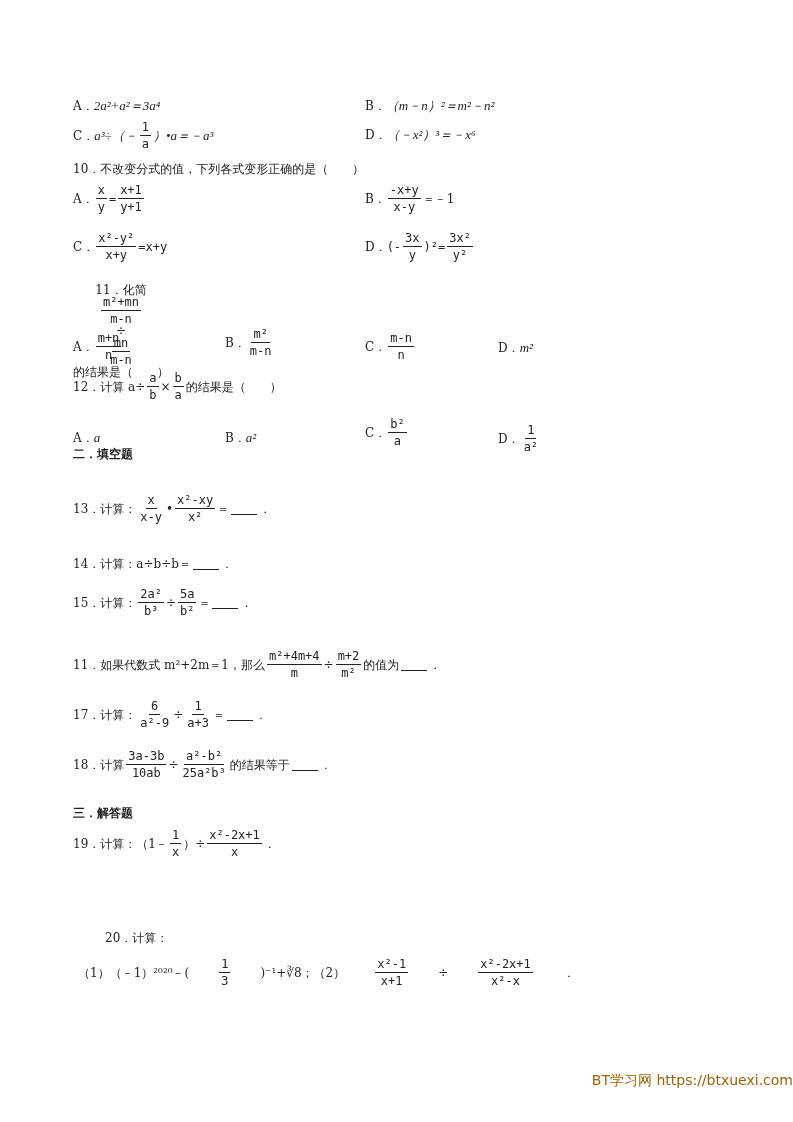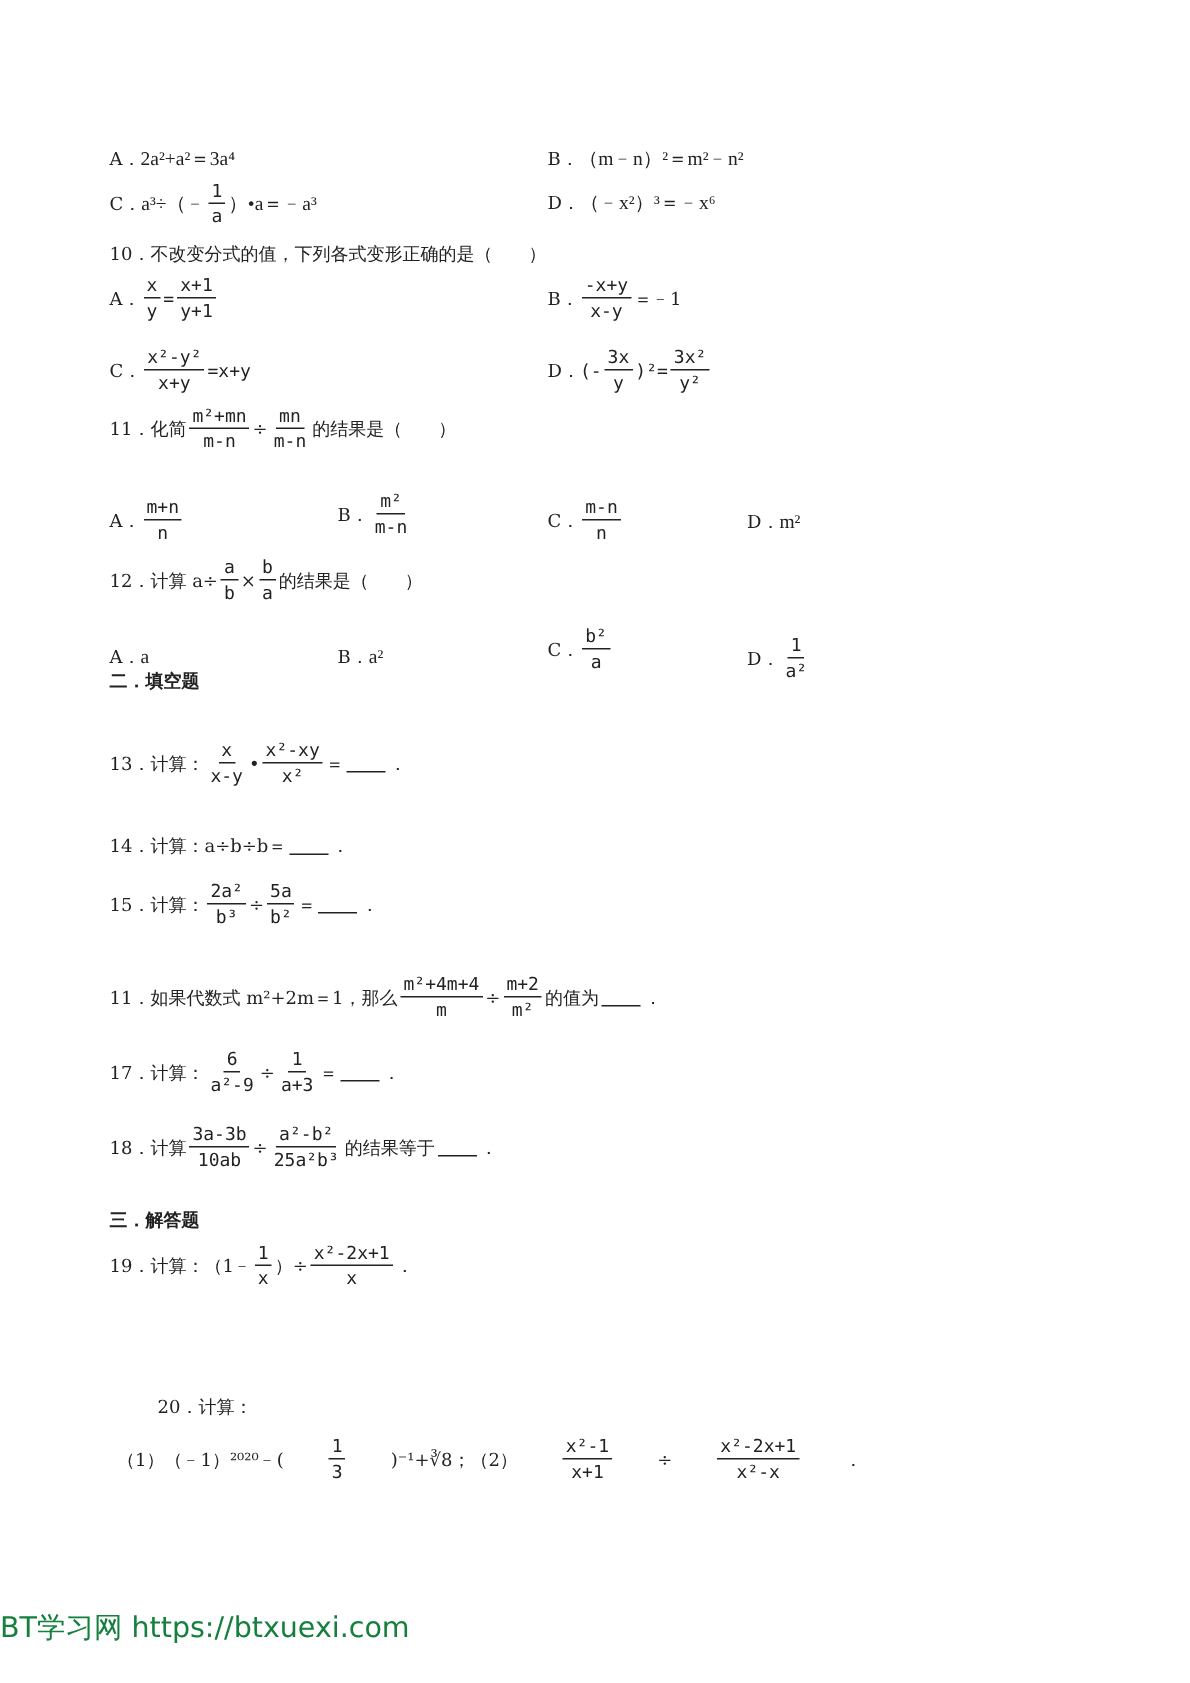--- a/index.html
+++ b/index.html
@@ -1,28 +1,28 @@
 <!DOCTYPE html>
 <html><head>
 <meta charset="utf-8">
 <style>
   html, body { margin: 0; padding: 0; background: #ffffff; }
   body { width: 793px; height: 1122px; position: relative; overflow: hidden;
          font-family: "DejaVu Serif", "Liberation Serif", serif; color: #222; font-size: 12px; }
   .ln { position: absolute; white-space: nowrap; display: flex; align-items: center; font-size: 12px; line-height: 1; }
-  .it { font-family: "Liberation Serif", serif; font-size: 13px; text-align: center; }
+  .it { font-style: italic; font-family: "Liberation Serif", serif; font-size: 13px; text-align: center; }
   .frac { display: inline-flex; flex-direction: column; align-items: center; vertical-align: middle; margin: 0 2px;
           font-family: "DejaVu Sans Mono", "Liberation Mono", monospace; font-size: 12px; }
   .frac .num { padding: 0 2px 2px 2px; border-bottom: 1px solid #222; text-align: center; }
   .frac .den { padding: 2px 2px 0 2px; text-align: center; }
   .mono { font-family: "DejaVu Sans Mono", "Liberation Mono", monospace; font-size: 12px; }
   .blank { display: inline-block; width: 26px; border-bottom: 1px solid #222; height: 12px; margin: 0 2px; }
   .sec { font-weight: bold; font-family: "DejaVu Sans", sans-serif; font-size: 12px; }
-  .footer { position: absolute; left: 0; right: 0; top: 1072px; text-align: left; color: #15803d;
-            font-family: "DejaVu Sans", sans-serif; font-size: 19px; }
+  .footer { position: absolute; left: 0; right: 0; top: 1072px; text-align: right; color: #a16207;
+            font-family: "DejaVu Sans", sans-serif; font-size: 14px; }
 </style>
 </head>
 <body>
 
 <div class="ln" style="left:73px;top:99px;">
   <span>A．</span>
   <span class="it">2a²+a²＝3a⁴</span>
 </div>
 <div class="ln" style="left:365px;top:99px;">
   <span>B．</span>
@@ -80,21 +80,21 @@
       <span class="num">3x</span>
       <span class="den">y</span>
     </span>
   <span class="mono">)²=</span>
   <span class="frac">
       <span class="num">3x²</span>
       <span class="den">y²</span>
     </span>
 </div>
 
-<div class="ln" style="left:73px;top:271px;">
+<div class="ln" style="left:73px;top:284px;flex-direction:column;">
   <span>11．化简</span>
   <span class="frac">
       <span class="num">m²+mn</span>
       <span class="den">m-n</span>
     </span>
   <span>÷</span>
   <span class="frac">
       <span class="num">mn</span>
       <span class="den">m-n</span>
     </span>

